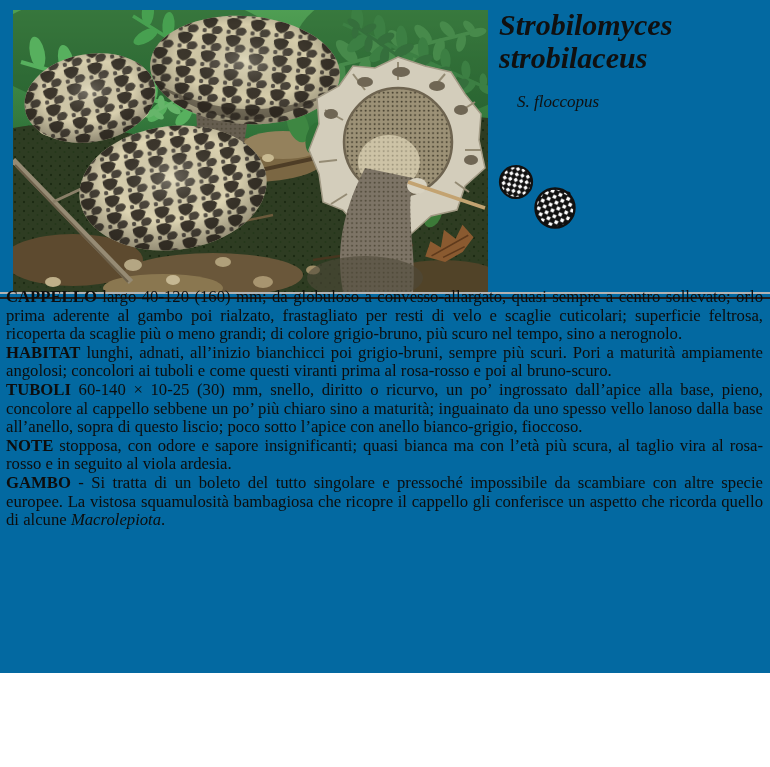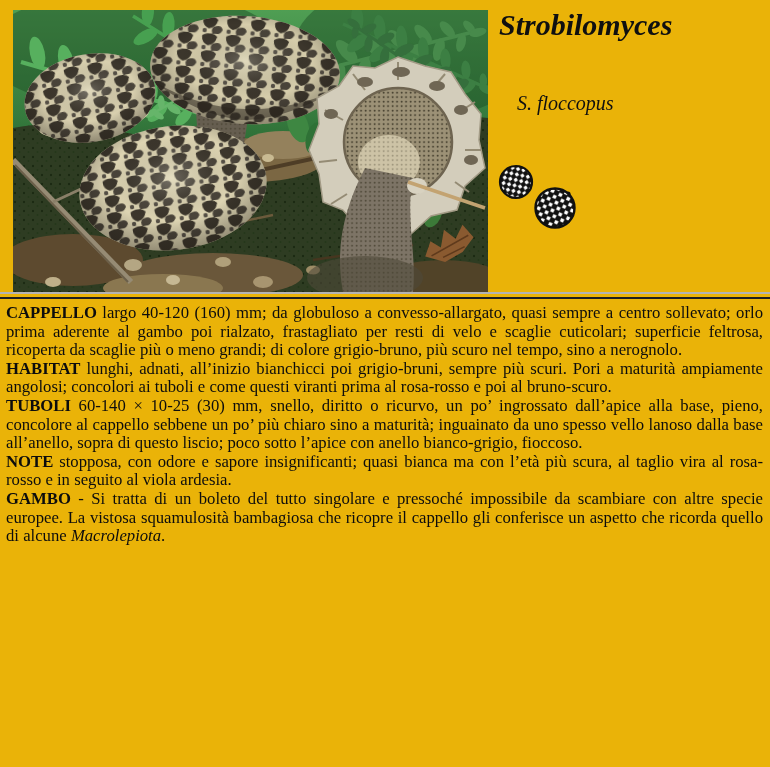--- a/index.html
+++ b/index.html
@@ -1,27 +1,27 @@
 <!DOCTYPE html>
 <html><head>
 <meta charset="utf-8">
 <style>
   html,body{margin:0;padding:0;background:#ffffff;}
-  .page{position:relative;width:770px;height:767px;background:#eab308;overflow:hidden;
+  .page{position:relative;width:770px;height:673px;background:#0369a1;overflow:hidden;
         font-family:"Liberation Serif", serif;color:#0d0d0d;}
   .photo{position:absolute;left:13px;top:10px;width:475px;height:283px;}
   .photo svg{display:block;width:100%;height:100%;}
   .title-block{position:absolute;left:499px;top:8px;width:265px;
         font-weight:bold;font-style:italic;font-size:30px;line-height:33px;color:#101010;}
-  .synonym{position:absolute;left:517px;top:92px;font-style:italic;font-size:20px;color:#101010;}
+  .synonym{position:absolute;left:517px;top:92px;font-style:italic;font-size:17px;color:#101010;}
   .spores{position:absolute;left:494px;top:161px;width:92px;height:78px;}
   .spores svg{display:block;width:100%;height:100%;}
   .rule-a{position:absolute;left:0;top:292px;width:770px;height:2px;background:#b3b3b3;}
   .rule-b{position:absolute;left:0;top:297px;width:770px;height:2px;background:#1e1e1e;}
-  .body-text{position:absolute;left:6px;top:304px;width:757px;
+  .body-text{position:absolute;left:6px;top:288px;width:757px;
         font-size:16.7px;line-height:18.6px;text-align:justify;}
   .sec{margin:0;padding:0;}
   .sec .lead{font-weight:bold;}
 </style>
 </head>
 <body>
 
 <div class="page">
 
   <div class="photo">
@@ -177,20 +177,21 @@
         <g transform="translate(436,236) rotate(-24)">
           <path d="M-26,0 L-15,-12 L-8,-2 L2,-17 L9,-4 L21,-14 L26,2 L10,11 L-10,13 Z" fill="#8a5a30"></path>
           <path d="M-20,2 L22,-2 M-10,8 L14,7" stroke="#5f3a1c" stroke-width="1.5" fill="none"></path>
         </g>
       </g>
     </svg>
   </div>
 
   <div class="title-block">
     <div>Strobilomyces</div>
+    <div>strobilaceus</div>
   </div>
 
   <div class="synonym">S. floccopus</div>
 
   <div class="spores">
     <svg viewBox="0 0 92 78">
       <defs>
         <pattern id="ret1" width="5.6" height="5.6" patternUnits="userSpaceOnUse" patternTransform="rotate(12)">
           <rect width="5.6" height="5.6" fill="#101010"></rect>
           <path d="M2.8,0.5 L5.1,2.8 L2.8,5.1 L0.5,2.8 Z" fill="#ffffff"></path>

